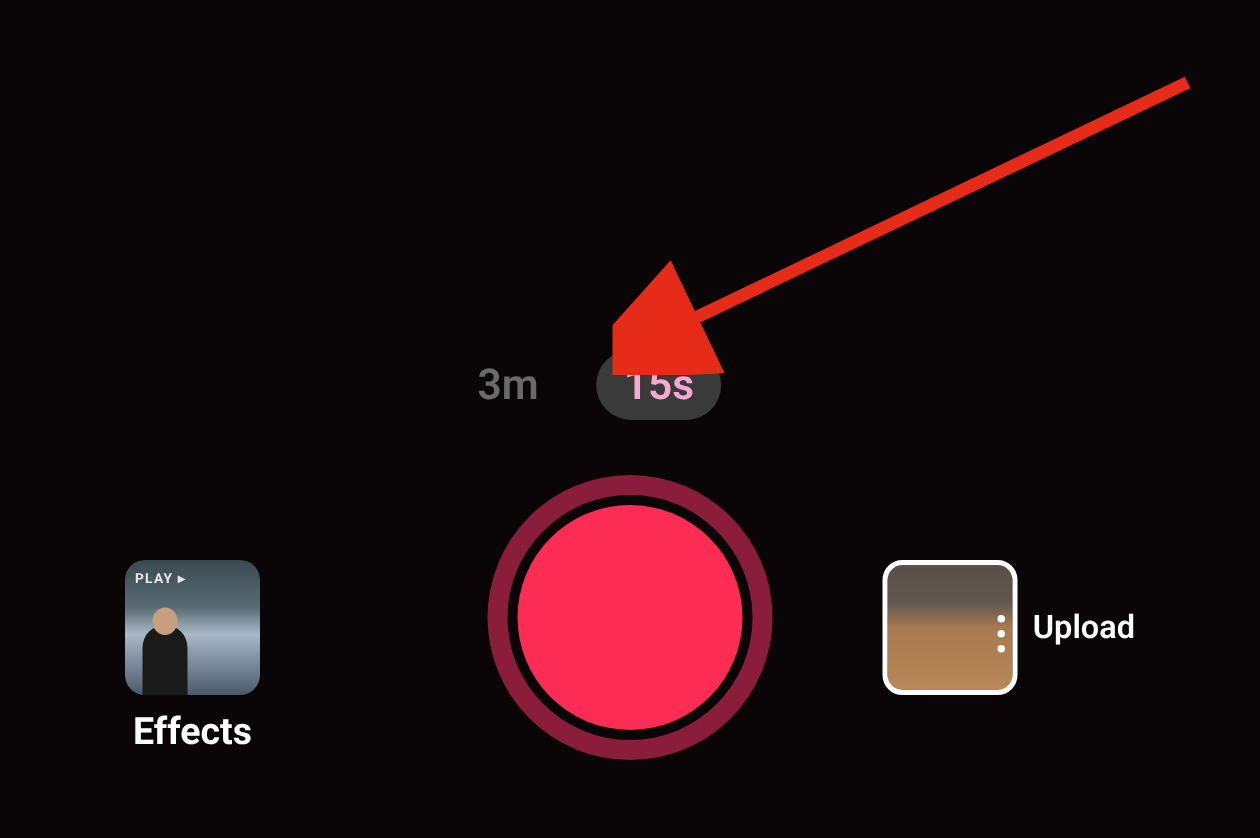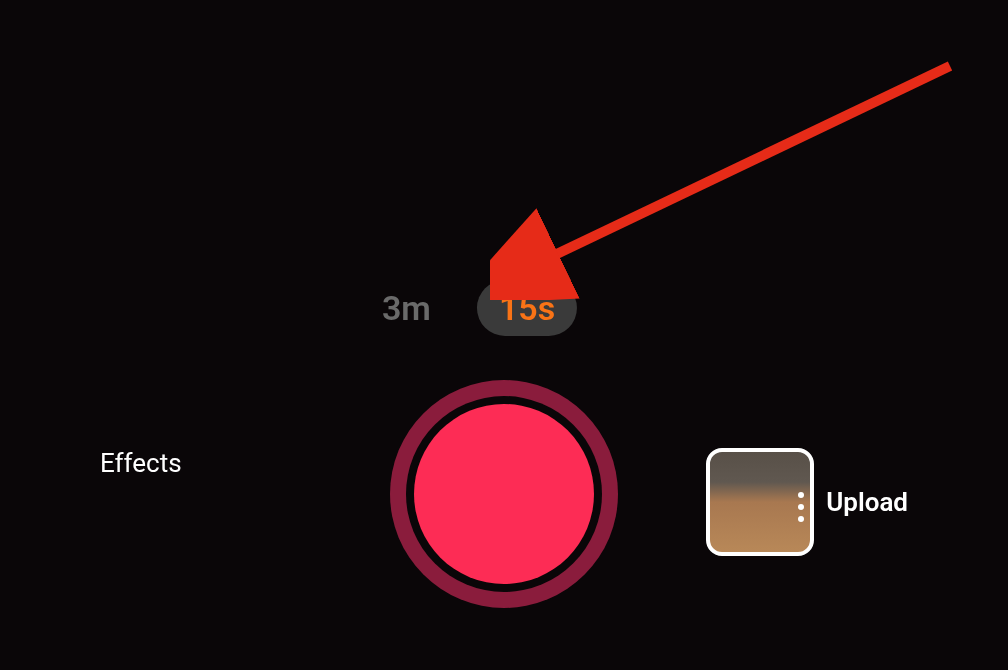--- a/index.html
+++ b/index.html
@@ -25,21 +25,21 @@
       gap: 32px;
     }
     .duration-option {
       font-size: 34px;
       font-weight: 600;
       color: #6a6a6a;
       cursor: pointer;
       padding: 6px 14px;
     }
     .duration-option.selected {
-      color: #f97316;
+      color: #f9a8d4;
       background: #3a3a3a;
       border-radius: 30px;
       padding: 8px 22px;
     }
     .record-button {
       position: absolute;
       top: 380px;
       left: 50%;
       transform: translateX(-50%);
       width: 228px;
@@ -113,22 +113,22 @@
       content: "";
       position: absolute;
       top: -14px;
       left: 8px;
       width: 20px;
       height: 22px;
       background: #c8a080;
       border-radius: 50%;
     }
     .effects-label {
-      font-size: 26px;
-      font-weight: 400;
+      font-size: 30px;
+      font-weight: 700;
       color: #ffffff;
     }
     .upload-container {
       position: absolute;
       top: 448px;
       right: 100px;
       display: flex;
       flex-direction: row;
       align-items: center;
       gap: 12px;
@@ -177,20 +177,24 @@
   <span class="duration-option selected">15s</span>
 </div>
 
 <div class="record-button">
   <div class="record-ring"></div>
   <div class="record-gap"></div>
   <div class="record-inner"></div>
 </div>
 
 <div class="effects-container">
+  <div class="effects-thumb">
+    <span class="effects-play-badge">PLAY ▸</span>
+    <div class="effects-person"></div>
+  </div>
   <span class="effects-label">Effects</span>
 </div>
 
 <div class="upload-container">
   <div class="upload-thumb">
     <div class="upload-dots">
       <div class="upload-dot"></div>
       <div class="upload-dot"></div>
       <div class="upload-dot"></div>
     </div>

